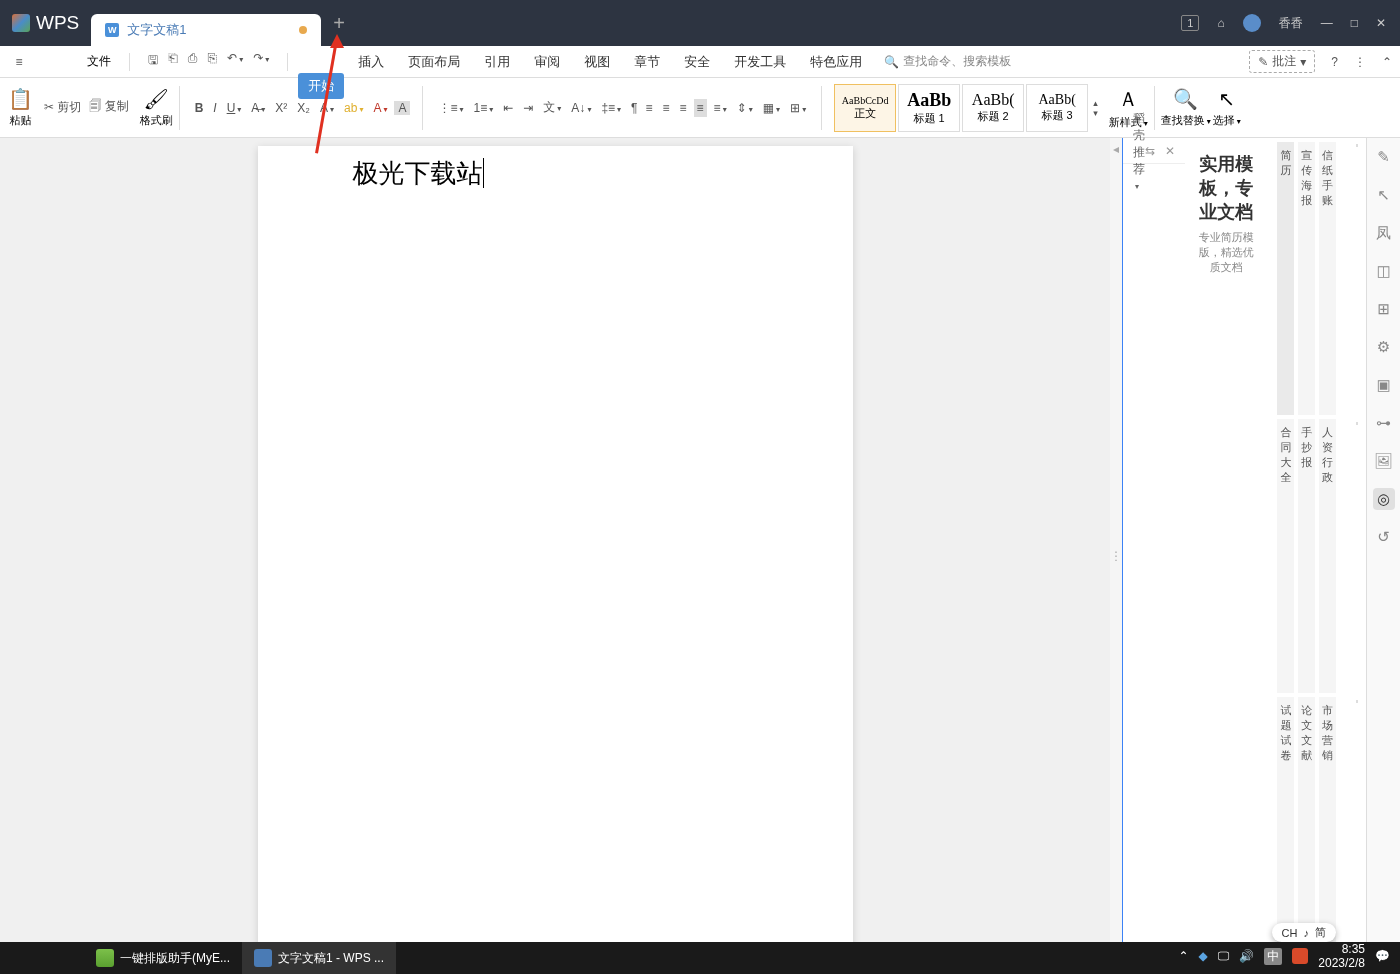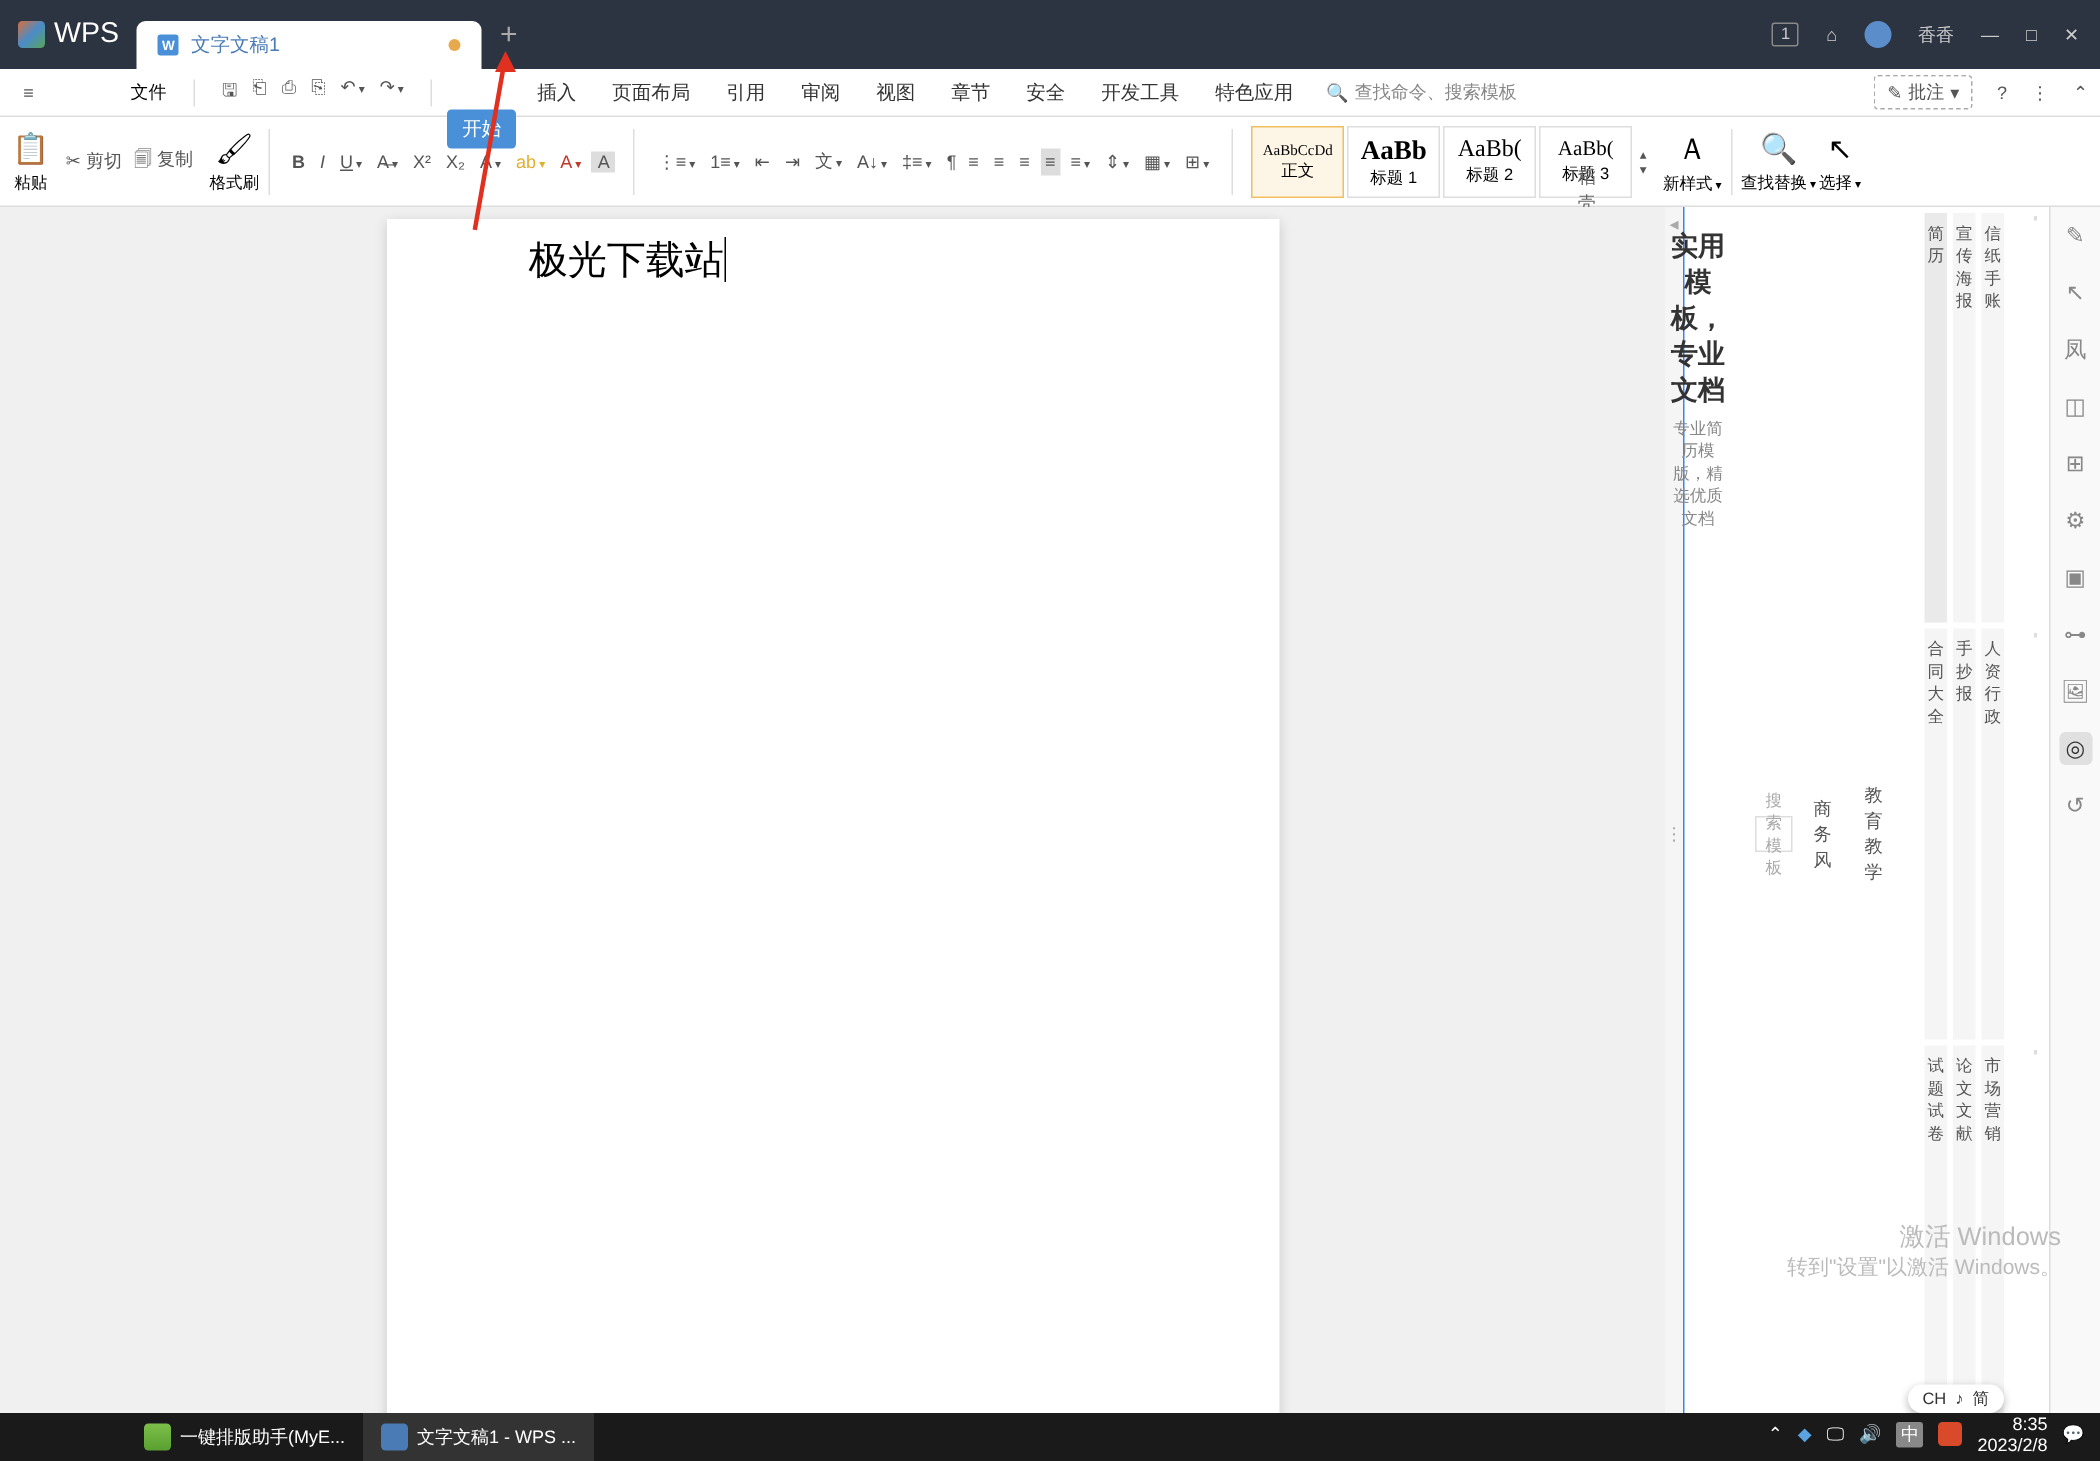--- a/index.html
+++ b/index.html
@@ -277,27 +277,20 @@
       <span class="dropdown-caret">稻壳推荐</span>
       <div class="tpl-header-right">
         <span>⇆</span>
         <span>✕</span>
       </div>
     </div>
     <div class="tpl-banner">
       <div class="tpl-banner-title">实用模板，专业文档</div>
       <div class="tpl-banner-sub">专业简历模版，精选优质文档</div>
     </div>
-    <div class="tpl-tabs-row">
-      <div class="tpl-search">
-        <span>搜索模板</span>
-      </div>
-      <span class="tpl-tag">商务风</span>
-      <span class="tpl-tag">教育教学</span>
-    </div>
     <div class="tpl-cat-grid">
       <span class="tpl-cat active">简历</span>
       <span class="tpl-cat">宣传海报</span>
       <span class="tpl-cat">信纸手账</span>
       <span class="tpl-cat">合同大全</span>
       <span class="tpl-cat">手抄报</span>
       <span class="tpl-cat">人资行政</span>
       <span class="tpl-cat">试题试卷</span>
       <span class="tpl-cat">论文文献</span>
       <span class="tpl-cat">市场营销</span>
@@ -368,24 +361,20 @@
               <span class="thumb-avatar"></span>
             </div>
             <div class="thumb-lines">
               <div class="thumb-line" style="background:#34495e"></div>
               <div class="thumb-line" style="width:70%"></div>
               <div class="thumb-line"></div>
               <div class="thumb-line" style="background:#34495e"></div>
             </div>
           </div>
         </div>
-    </div>
-    <div class="win-watermark">
-      <div class="big">激活 Windows</div>
-      <div>转到"设置"以激活 Windows。</div>
     </div>
   </div>
 
   <div class="right-rail">
     <span class="rail-btn">✎</span>
     <span class="rail-btn">↖</span>
     <span class="rail-btn">凤</span>
     <span class="rail-btn">◫</span>
     <span class="rail-btn">⊞</span>
     <span class="rail-btn">⚙</span>

